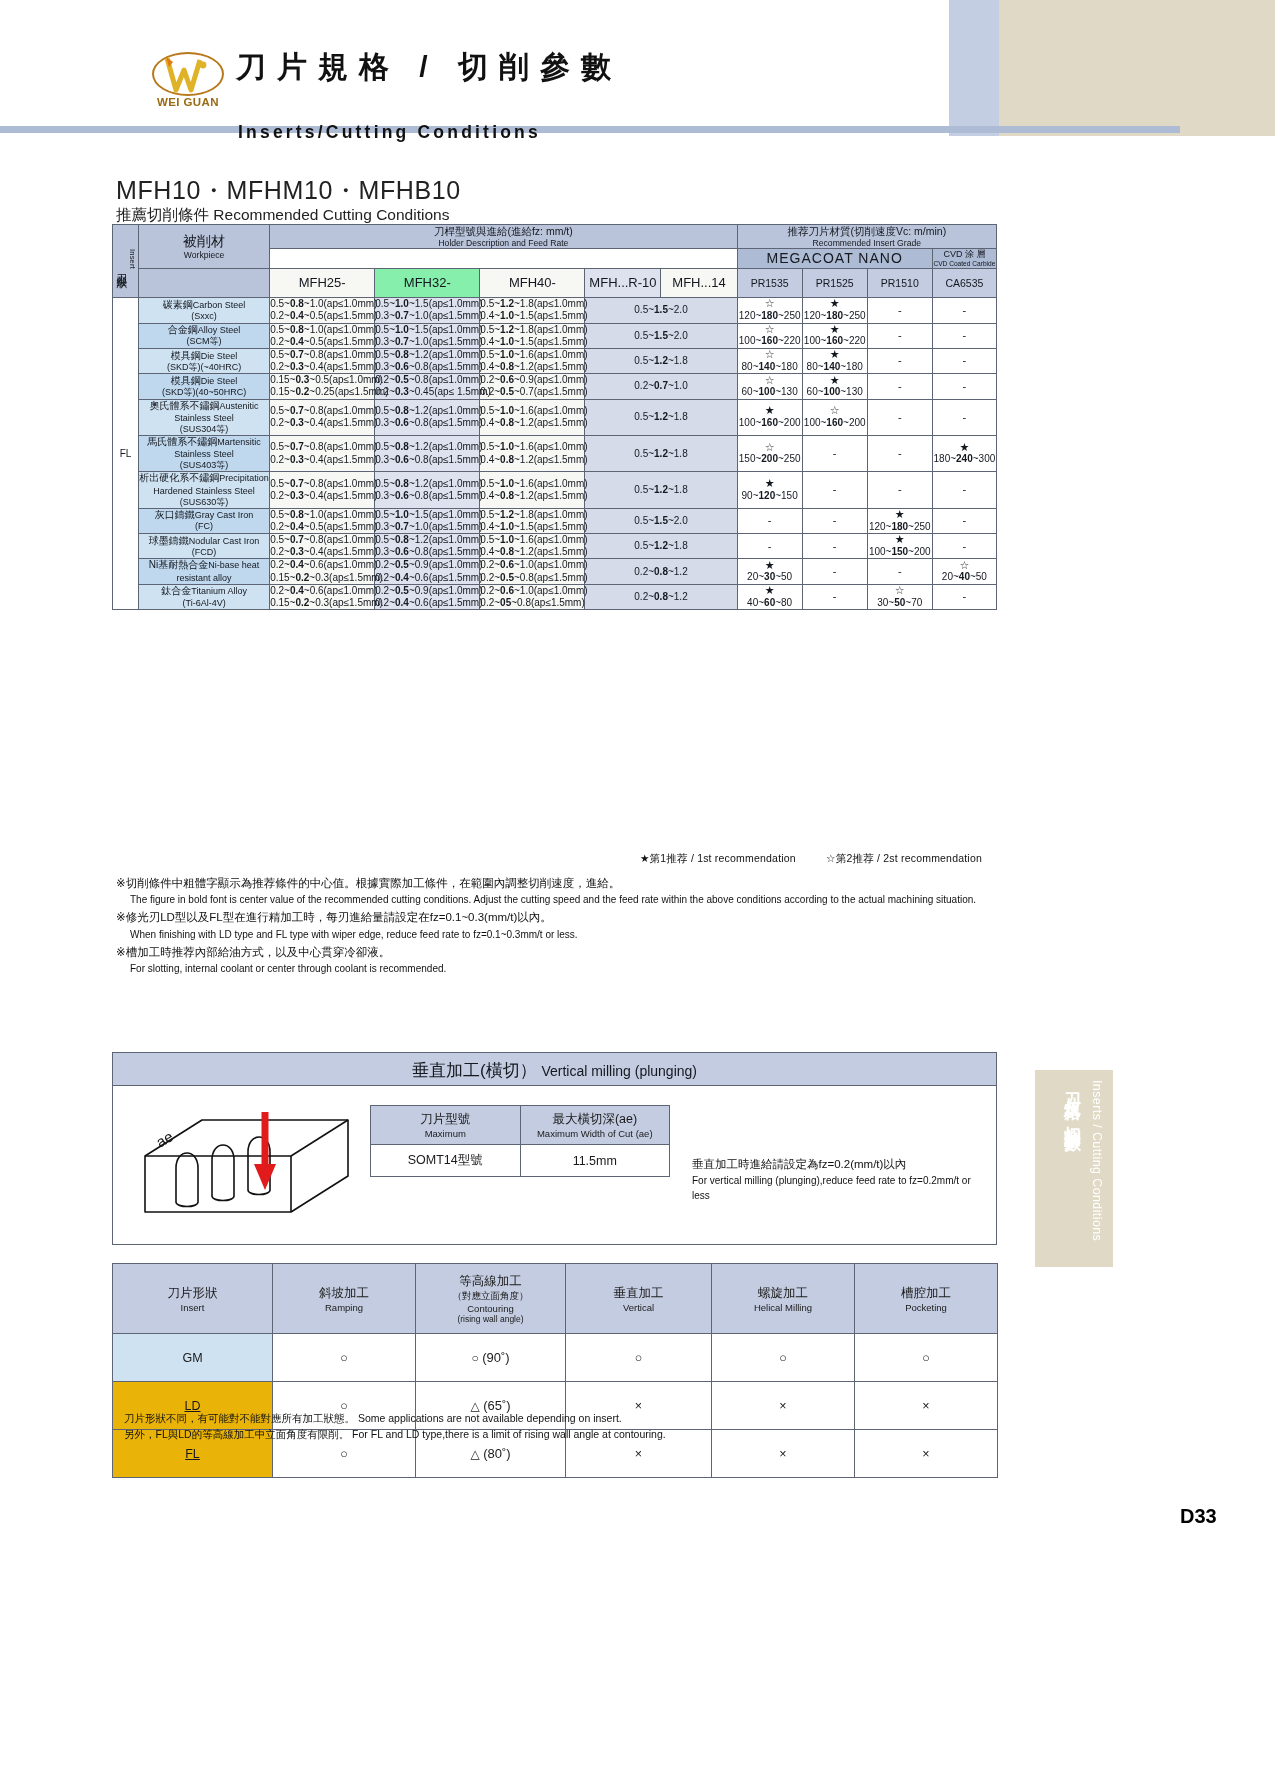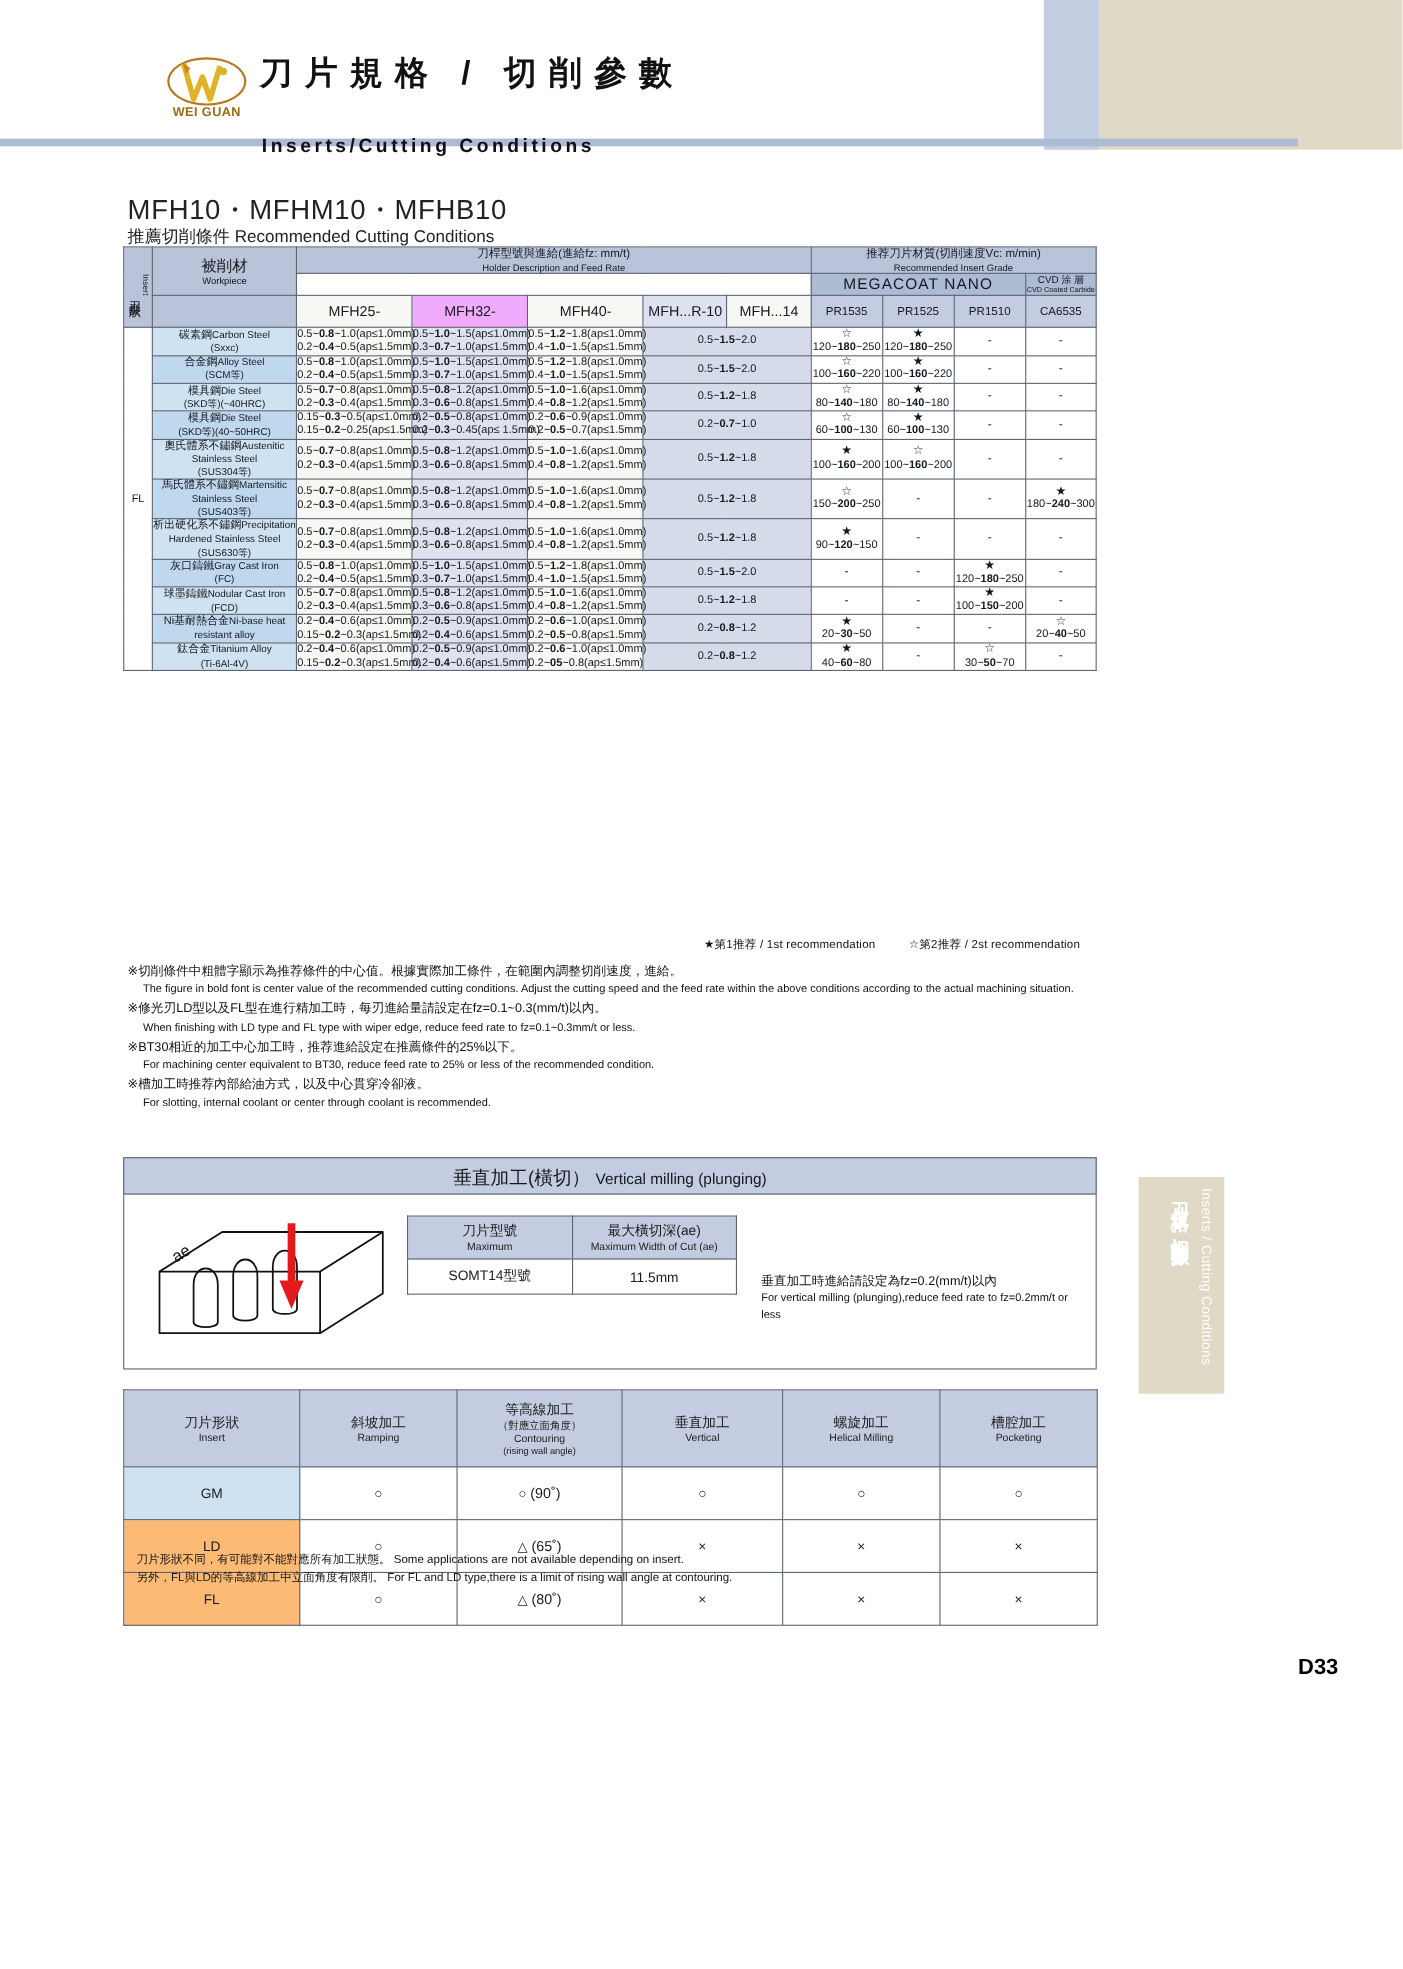--- a/index.html
+++ b/index.html
@@ -110,21 +110,21 @@
   
   #appTable { position:absolute; left:112px; top:1263px; width:885px;
               border-collapse:collapse; table-layout:fixed; }
   #appTable td { border:1px solid #5d6473; text-align:center; vertical-align:middle;
                  padding:16px 2px; font-size:12.5px; }
   #appTable td.ah { background:#c3cce0; padding:9px 2px; }
   .ah1 { font-size:12.5px; display:block; }
   .ah2 { font-size:9.5px; display:block; }
   .ah3 { font-size:8.5px; display:block; }
   .rowLblGM { background:#cfe2f1; }
-  .rowLbl { background:#fdba74; }
+  .rowLbl { background:#eab308;text-decoration:underline; }
   .mark { font-size:12px; }
   .ang { font-size:13px; }
 
   
   #foot { position:absolute; left:124px; top:1410px; width:880px; }
   .footLine { font-size:10.5px; color:#111; line-height:1.55; }
   #pageNo { position:absolute; left:1180px; top:1505px; font-size:20px;
             font-weight:bold; color:#000000; }
 </style>
 </head>
@@ -193,21 +193,21 @@
         <td class="hdrCell" colspan="5" style="border:none;background:transparent"></td>
         <td class="hdrGrade" colspan="3"><span style="font-size:14px;letter-spacing:1px">MEGACOAT NANO</span></td>
         <td class="hdrGrade">
           <div style="font-size:9px">CVD 涂 層</div>
           <div style="font-size:6.6px">CVD Coated Carbide</div>
         </td>
       </tr>
       <tr>
         <td class="hdr" rowspan="1" style="background:#b9c4da"></td>
         <td class="feedA" style="font-size:13px;padding:6px 2px;background:#f7f7f4">MFH25-</td>
-        <td class="feedB" style="font-size:13px;padding:6px 2px;background:#f0abfc">MFH32-</td>
+        <td class="feedB" style="font-size:13px;padding:6px 2px;background:#86efac">MFH32-</td>
         <td class="feedA" style="font-size:13px;padding:6px 2px;background:#f7f7f4">MFH40-</td>
         <td class="feedB" style="font-size:13px;padding:6px 2px;background:#dde2ee">MFH...R-10</td>
         <td class="feedA" style="font-size:13px;padding:6px 2px;background:#f7f7f4">MFH...14</td>
         <td class="hdrCell" style="font-size:10.5px;padding:4px 2px">PR1535</td>
         <td class="hdrCell" style="font-size:10.5px;padding:4px 2px">PR1525</td>
         <td class="hdrCell" style="font-size:10.5px;padding:4px 2px">PR1510</td>
         <td class="hdrCell" style="font-size:10.5px;padding:4px 2px">CA6535</td>
       </tr>
     </tbody>
   <tbody id="mainBody">
@@ -345,24 +345,20 @@
 </div>
 
 <div id="notes">
     <div class="note">
       <div class="noteCn">※切削條件中粗體字顯示為推荐條件的中心值。根據實際加工條件，在範圍內調整切削速度，進給。</div>
       <div class="noteEn">The figure in bold font is center value of the recommended cutting conditions. Adjust the cutting speed and the feed rate within the above conditions according to the actual machining situation.</div>
     </div>
     <div class="note">
       <div class="noteCn">※修光刃LD型以及FL型在進行精加工時，每刃進給量請設定在fz=0.1~0.3(mm/t)以內。</div>
       <div class="noteEn">When finishing with LD type and FL type with wiper edge, reduce feed rate to fz=0.1~0.3mm/t or less.</div>
-    </div>
-    <div class="note">
-      <div class="noteCn">※BT30相近的加工中心加工時，推荐進給設定在推薦條件的25%以下。</div>
-      <div class="noteEn">For machining center equivalent to BT30, reduce feed rate to 25% or less of the recommended condition.</div>
     </div>
     <div class="note">
       <div class="noteCn">※槽加工時推荐內部給油方式，以及中心貫穿冷卻液。</div>
       <div class="noteEn">For slotting, internal coolant or center through coolant is recommended.</div>
     </div>
   </div>
 
 <div id="vmPanel"></div>
 <div id="vmTitleBar"></div>
 <div id="vmTitle">

